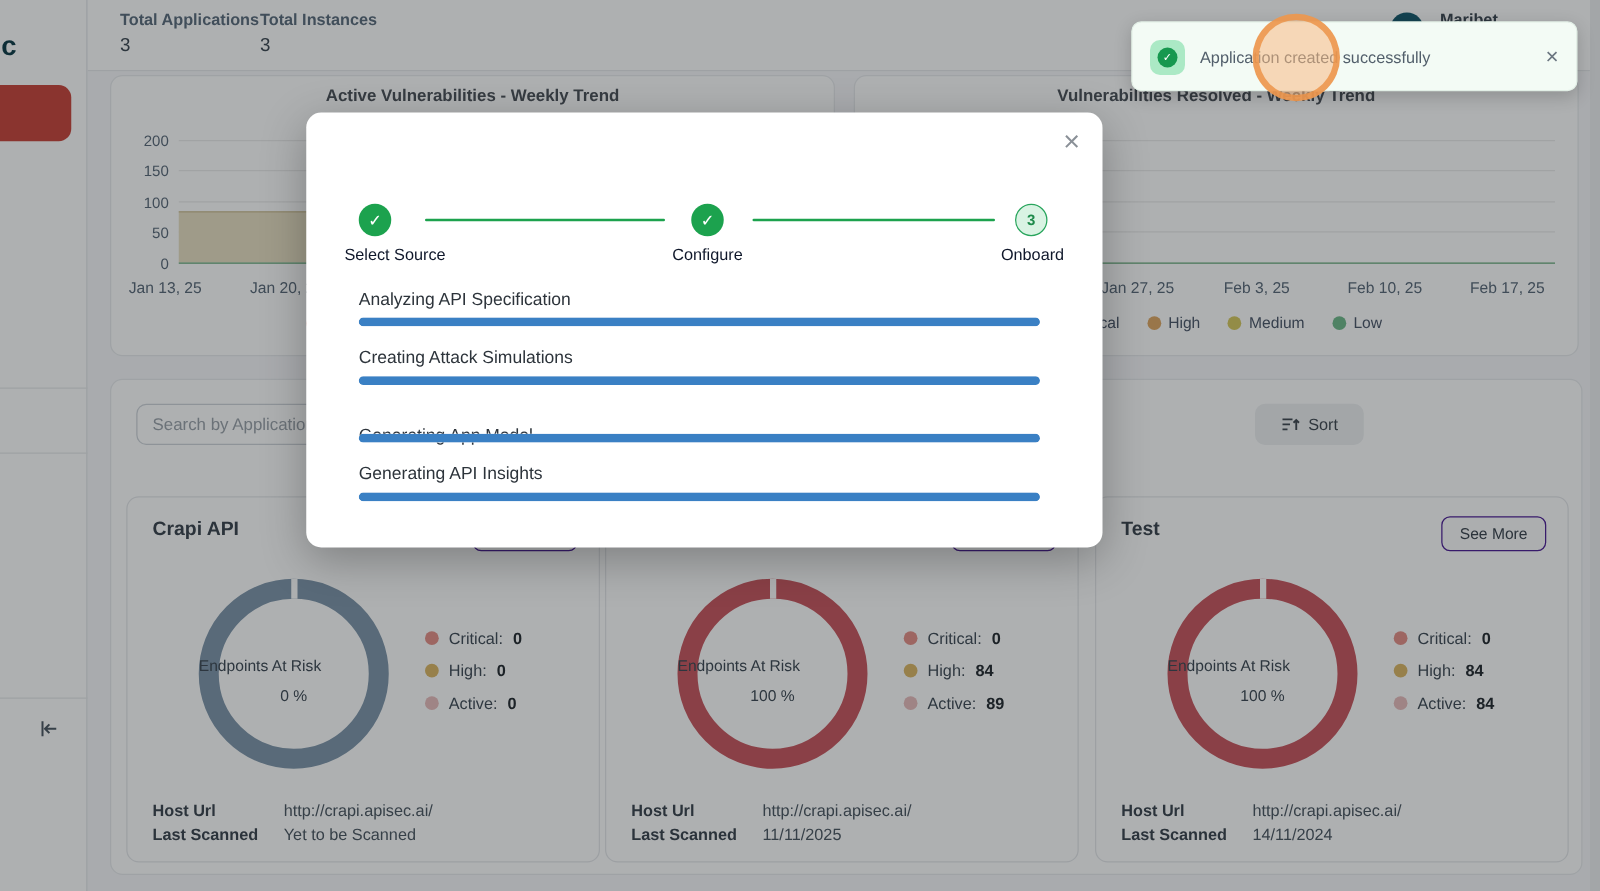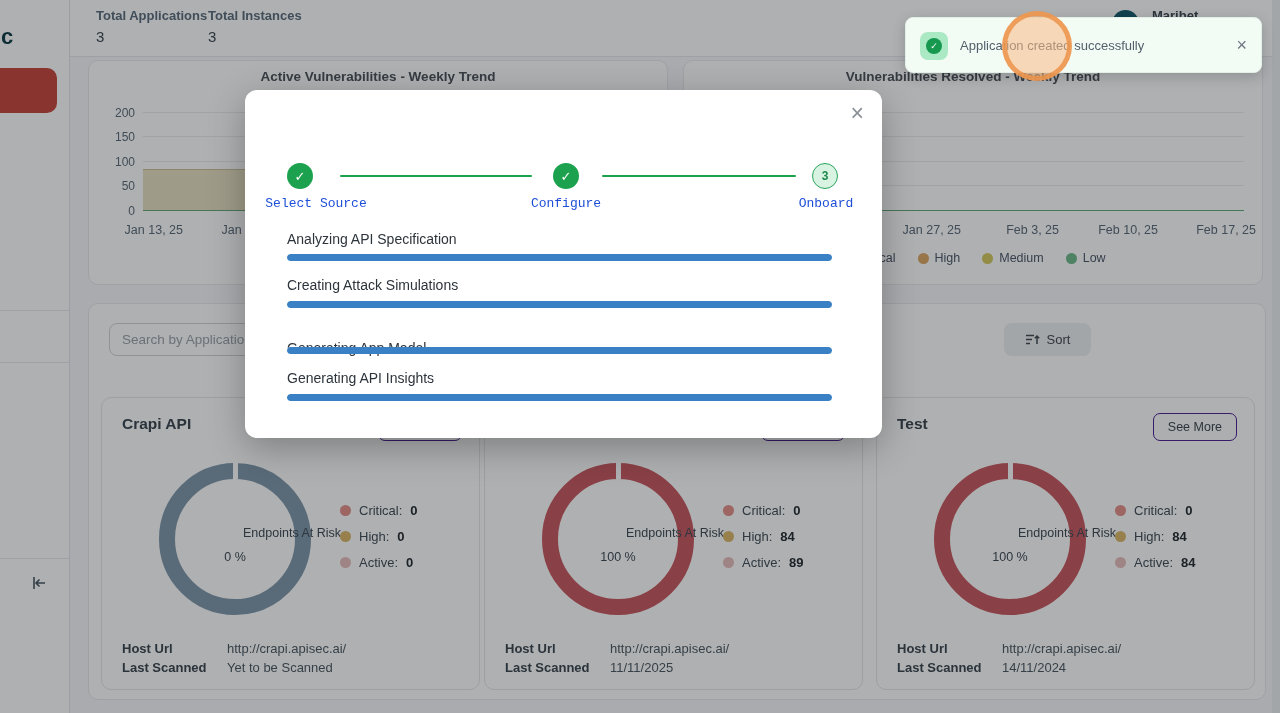--- a/index.html
+++ b/index.html
@@ -27,42 +27,42 @@
 
   
   .chart-card { position:absolute; top:60px; width:580px; height:225px; background:#ffffff; border:1px solid #e8eaed; border-radius:10px; }
   .chart-card.left { left:88px; } .chart-card.right { left:683px; }
   .chart-title { position:absolute; top:8px; width:100%; text-align:center; font-size:13.5px; font-weight:bold; color:#4a4f57; }
   .ytick { position:absolute; width:36px; left:10px; text-align:right; font-size:12px; color:#596878; }
   .grid { position:absolute; left:54px; width:506px; border-top:1px solid #ececec; }
   .grid.right-g { left:20px; width:540px; }
   .zeroline { border-top:1.5px solid #63a877 !important; }
   .area-fill { position:absolute; left:54px; width:506px; top:108px; height:41px; background:#e8dfc3; border-top:1px solid #cdbf96; }
-  .xtick { position:absolute; top:162px; width:80px; margin-left:-40px; text-align:right; font-size:12.5px; color:#596878; }
+  .xtick { position:absolute; top:162px; width:80px; margin-left:-40px; text-align:left; font-size:12.5px; color:#596878; }
   .chart-legend { position:absolute; top:190px; width:100%; display:flex; justify-content:center; gap:22px; font-size:12.5px; color:#4a5568; }
   .chart-legend .li { display:flex; align-items:center; gap:6px; }
   .ldot { width:11px; height:11px; border-radius:50%; }
   .ldot.critical { background:#e57d72; } .ldot.high { background:#dfa763; }
   .ldot.medium { background:#d6c95e; } .ldot.low { background:#6fb98a; }
 
   
   .apps-wrap { position:absolute; left:88px; top:303px; width:1178px; height:397px; background:#ffffff; border:1px solid #e8eaed; border-radius:10px; }
   .search-input { position:absolute; left:20px; top:19px; width:360px; height:33px; border:1px solid #cfd4da; border-radius:8px; padding:0 12px; font-size:13.5px; color:#3a4550; background:#fff; font-family:"Liberation Sans", sans-serif; }
   .search-input::placeholder { color:#9aa1a9; }
   .sort-btn { position:absolute; left:915px; top:19px; width:87px; height:33px; background:#eef0f2; border:none; border-radius:8px; font-size:13px; color:#3f4750; display:flex; align-items:center; justify-content:center; gap:7px; cursor:pointer; font-family:"Liberation Sans", sans-serif; }
   .add-btn { position:absolute; left:1010px; top:19px; width:144px; height:33px; background:#14586c; border:none; border-radius:8px; font-size:13px; color:#ffffff; display:flex; align-items:center; justify-content:center; gap:10px; cursor:pointer; font-family:"Liberation Sans", sans-serif; }
   .add-plus { font-size:17px; line-height:1; }
 
   .app-card { position:absolute; top:93px; width:379px; height:293px; background:#ffffff; border:1px solid #e5e7ea; border-radius:10px; }
   .app-card.c1 { left:12px; } .app-card.c2 { left:395px; } .app-card.c3 { left:787px; }
   .app-title { position:absolute; left:20px; top:17px; font-size:15.5px; font-weight:bold; color:#39424c; }
   .see-more { position:absolute; right:17px; top:15px; height:28px; padding:0 14px; background:#fcfcfc; border:1px solid #4c1d95; border-radius:7px; font-size:12.5px; color:#39424c; cursor:pointer; font-family:"Liberation Sans", sans-serif; }
   .donut { position:absolute; left:57px; top:65px; width:152px; height:152px; border-radius:50%; border:16px solid #7e95aa; }
   .donut-notch { position:absolute; left:50%; top:-16px; width:5px; height:16px; margin-left:-2px; background:#ffffff; }
-  .donut-label { position:absolute; left:57px; top:128px; width:182px; text-align:right; font-size:12.5px; color:#3c4752; }
+  .donut-label { position:absolute; left:57px; top:128px; width:182px; text-align:left; font-size:12.5px; color:#3c4752; }
   .donut-pct { position:absolute; left:57px; top:152px; width:152px; text-align:center; font-size:12.5px; color:#3c4752; }
   .risk-stats { position:absolute; left:238px; top:103px; }
   .risk-row { display:flex; align-items:center; gap:8px; height:18px; margin-bottom:8px; font-size:13px; color:#3f4a55; }
   .sdot { width:11px; height:11px; border-radius:50%; flex:none; }
   .sdot.s0 { background:#e58f87; } .sdot.s1 { background:#dcb765; } .sdot.s2 { background:#e9bcbc; }
   .risk-val { font-weight:bold; color:#22282e; }
   .info-label { position:absolute; left:20px; font-size:13px; font-weight:bold; color:#39424c; }
   .info-value { position:absolute; left:125px; font-size:13px; color:#4a5560; }
   .r1 { top:243px; } .r2 { top:262px; }
 
@@ -75,21 +75,21 @@
   
   .modal { position:absolute; left:245px; top:90px; width:637px; height:348px; background:#ffffff; border-radius:12px; box-shadow:0 10px 36px rgba(0,0,0,0.28); z-index:50; }
   .modal-title { position:absolute; left:20px; top:17px; font-size:19px; font-weight:bold; color:#3b4149; }
   .modal-close { position:absolute; right:18px; top:12px; font-size:23px; color:#8a9097; cursor:pointer; line-height:1; }
   .step-circle { position:absolute; top:73px; width:26px; height:26px; border-radius:50%; display:flex; align-items:center; justify-content:center; }
   .step-done { background:#1ca24e; color:#ffffff; font-size:13px; }
   .step-current { background:#d9f3e3; border:1.5px solid #28a55c; color:#1d8a4a; font-size:12px; font-weight:bold; }
   .sc1 { left:42px; } .sc2 { left:308px; } .sc3 { left:567px; }
   .step-line { position:absolute; top:85px; height:2px; background:#1ca24e; border-radius:2px; }
   .sl1 { left:95px; width:192px; } .sl2 { left:357px; width:194px; }
-  .step-label { position:absolute; top:106px; transform:translateX(-50%); font-size:13px; color:#1d4ed8; white-space:nowrap;font-family:Liberation Mono, monospace; }
+  .step-label { position:absolute; top:106px; transform:translateX(-50%); font-size:13px; color:#0f172a; white-space:nowrap; }
   .stl1 { left:71px; } .stl2 { left:321px; } .stl3 { left:581px; }
   .task-label { position:absolute; left:42px; font-size:14px; color:#2d343b; }
   .task-bar { position:absolute; left:42px; width:545px; height:7px; border-radius:4px; background:#e9eef5; overflow:hidden; }
   .task-fill { height:100%; width:100%; background:#3a80c4; border-radius:4px; }
   .tl1 { top:141px; } .tb1 { top:164px; }
   .tl2 { top:187px; } .tb2 { top:211px; }
   .tl3 { top:250px;text-align:center; } .tb3 { top:257px; }
   .tl4 { top:280px; } .tb4 { top:304px; }
 
   

